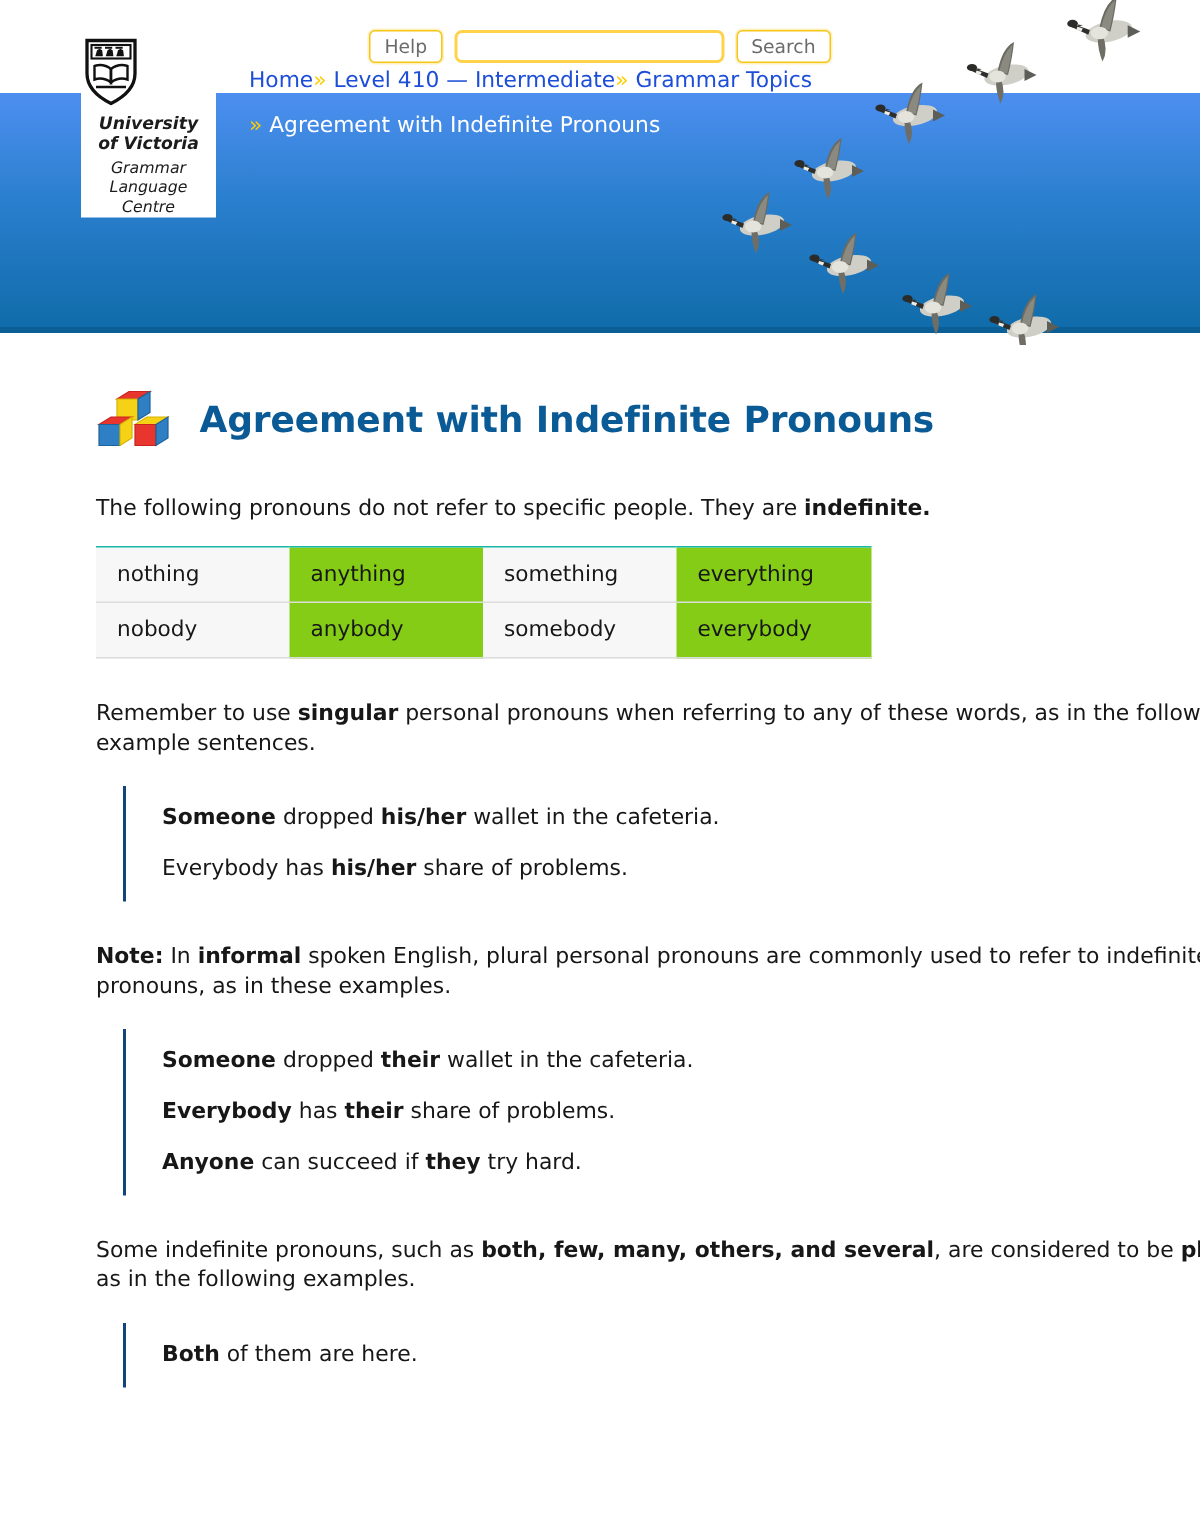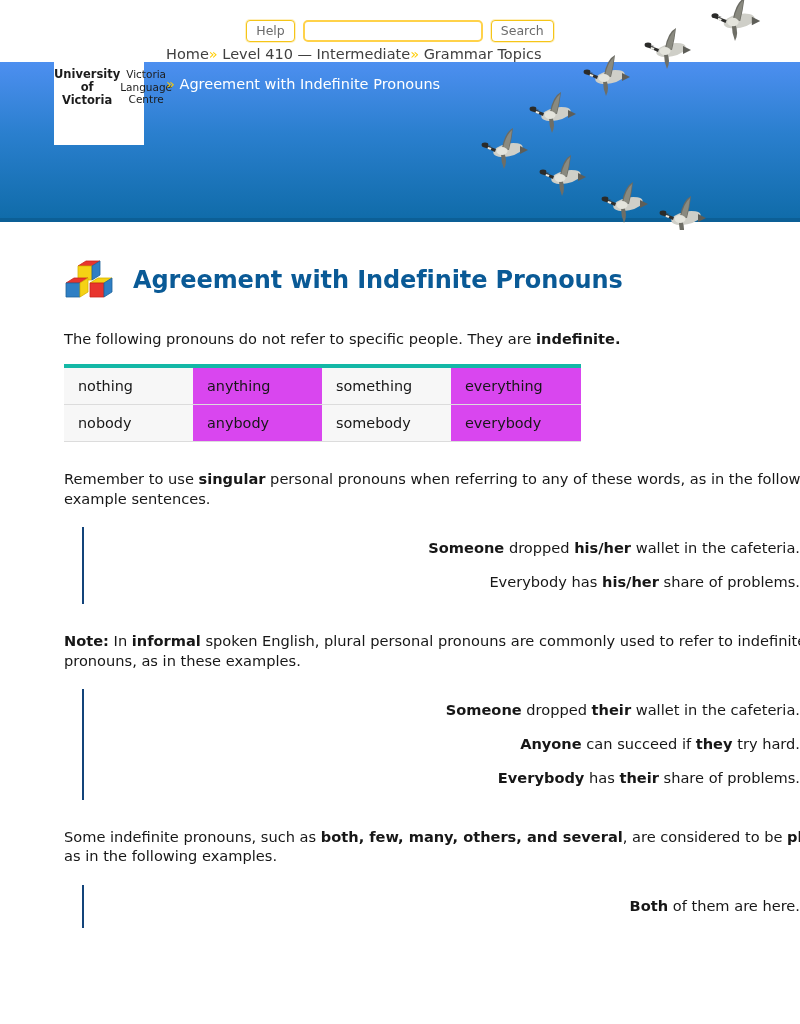--- a/index.html
+++ b/index.html
@@ -76,25 +76,25 @@
     z-index: 5;
   }
 
   
   .logo-box {
     position: absolute;
     left: 54px; top: 17px;
     width: 90px; height: 128px;
     background: #ffffff;
     display: flex;
-    flex-direction: row;
-    align-items: center;
+    flex-direction: column;
     justify-content: flex-start;
     padding-top: 8px;
     z-index: 6;
+    font-style: italic;
   }
   .crest { width: 40px; height: 46px; }
   .logo-uni {
     margin-top: 5px;
     font-size: 11.5px;
     font-weight: bold;
     color: #1c1c1c;
     text-align: center;
     line-height: 1.15;
     font-family: "DejaVu Sans", sans-serif;
@@ -123,21 +123,21 @@
     margin: 0 0 10px 0;
     letter-spacing: 0.5px;
   }
   .breadcrumb {
     font-size: 14.5px;
     color: #ffffff;
     line-height: 1.18;
     max-width: 560px;
   }
   .breadcrumb a {
-    color: #404040;
+    color: #1d4ed8;
     text-decoration: none;
   }
   .breadcrumb .sep { color: #ffcc00; }
   .breadcrumb .current { color: #ffffff; }
   .breadcrumb .line2 { display: block; margin-top: 13px; }
 
   
   .content {
     padding: 36px 0 0 0;
     position: relative;
@@ -178,33 +178,32 @@
     font-size: 14.4px;
     color: #171717;
   }
   table.pron td {
     padding: 10px 0 10px 14px;
     border-bottom: 1px solid #dcdcdc;
     background: #f7f7f7;
     height: 36px;
     vertical-align: middle;
   }
-  table.pron td.shade { background: #d946ef; }
-  table.pron tr:first-child td { border-top: 4px solid #14b8a6; }
+  table.pron td.shade { background: #84cc16; }
+  table.pron tr:first-child td { border-top: 1px solid #14b8a6; }
   table.pron td:nth-child(1) { width: 129px; }
   table.pron td:nth-child(2) { width: 129px; }
   table.pron td:nth-child(3) { width: 129px; }
   table.pron td:nth-child(4) { width: 130px; }
 
   
   blockquote.examples {
     margin: 19px 0 0 18px;
     padding: 12px 0 12px 24px;
     border-left: 2px solid #13447a;
-    text-align: right;
   }
   blockquote.examples p {
     margin: 0 0 15px 0;
     font-size: 14.6px;
     line-height: 1.3;
     color: #171717;
     white-space: nowrap;
   }
   blockquote.examples p:last-child { margin-bottom: 0; }
   blockquote.examples b { font-weight: bold; }
@@ -276,21 +275,21 @@
       <path d="M20 21 C24 18 28 18 31 19 L31 28 C28 27 24 27 20 30 Z"></path>
     </g>
     <path d="M20 21 L20 30" stroke="#111" stroke-width="1.6"></path>
     <path d="M10 33 h20" stroke="#111" stroke-width="1.8"></path>
   </svg>
   <div class="logo-uni">
     <span>University</span><br>
     <span>of Victoria</span>
   </div>
   <div class="logo-dept">
-    <span>Victoria</span><br>
+    <span>Grammar</span><br>
     <span>Language</span><br>
     <span>Centre</span>
   </div>
 </div>
 
 <div class="banner-text">
   <div class="breadcrumb">
     <a href="#">Home</a><span class="sep">»</span>
     <a href="#">Level 410 — Intermediate</a><span class="sep">»</span>
     <a href="#">Grammar Topics</a>
@@ -350,22 +349,22 @@
 
     <blockquote class="examples">
       <p><b>Someone</b><span> dropped </span><b>his/her</b><span> wallet in the cafeteria.</span></p>
       <p><b></b><span>Everybody has </span><b>his/her</b><span> share of problems.</span></p>
     </blockquote>
 
     <p class="para"><b>Note:</b><span> In </span><b>informal</b><span> spoken English, plural personal pronouns are commonly used to refer to indefinite pronouns, as in these examples.</span></p>
 
     <blockquote class="examples">
       <p><b>Someone</b><span> dropped </span><b>their</b><span> wallet in the cafeteria.</span></p>
+      <p><b>Everybody</b><span> has </span><b>their</b><span> share of problems.</span></p>
       <p><b>Anyone</b><span> can succeed if </span><b>they</b><span> try hard.</span></p>
-      <p><b>Everybody</b><span> has </span><b>their</b><span> share of problems.</span></p>
     </blockquote>
 
     <p class="para"><span>Some indefinite pronouns, such as </span><b>both, few, many, others, and several</b><span>, are considered to be </span><b>plural</b><span>, as in the following examples.</span></p>
 
     <blockquote class="examples">
       <p><b>Both</b><span> of them are here.</span><b></b><span></span></p>
 
     </blockquote>
 
   </div>

